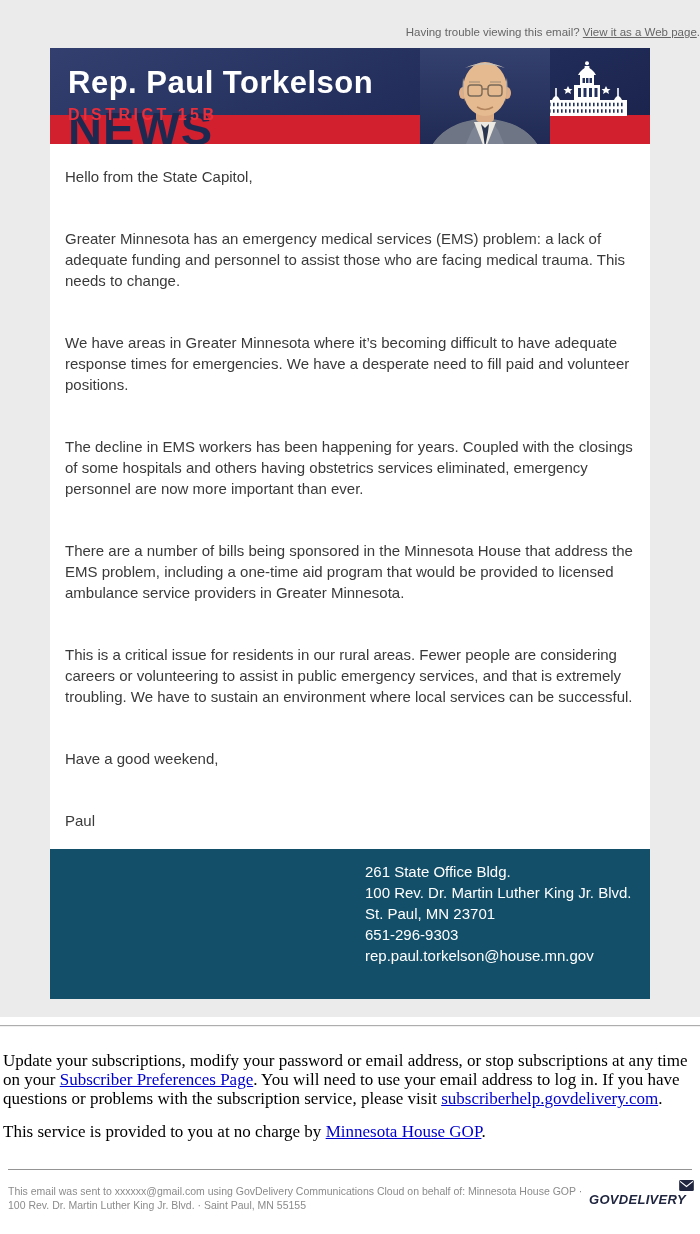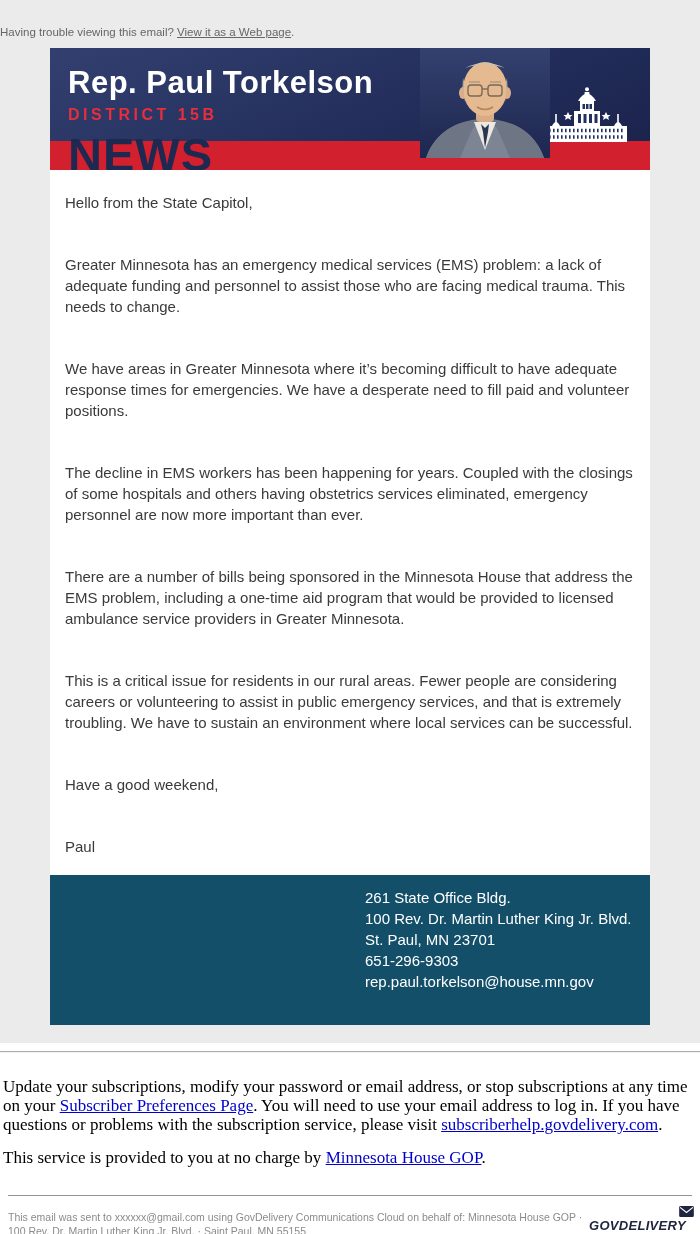--- a/index.html
+++ b/index.html
@@ -9,41 +9,41 @@
     font-family: "Liberation Sans", sans-serif;
     background: #ffffff;
   }
 
   
   .page-top {
     background: #ebebeb;
     padding: 26px 0 18px;
   }
   .trouble-bar {
-    text-align: left;
+    text-align: right;
     font-size: 11.5px;
     color: #666666;
     margin-bottom: 10px;
   }
   .trouble-bar a {
     color: #666666;
     text-decoration: underline;
   }
 
   
   .email-card {
     width: 600px;
     margin: 0 auto;
     background: #ffffff;
   }
 
   
   .banner {
     position: relative;
-    height: 122px;
+    height: 96px;
     background: linear-gradient(155deg, #33406f 0%, #232e5c 55%, #19224a 100%);
     overflow: hidden;
   }
   .banner-red-stripe {
     position: absolute;
     left: 0; right: 0; bottom: 0;
     height: 29px;
     background: #d2202f;
     z-index: 1;
   }

